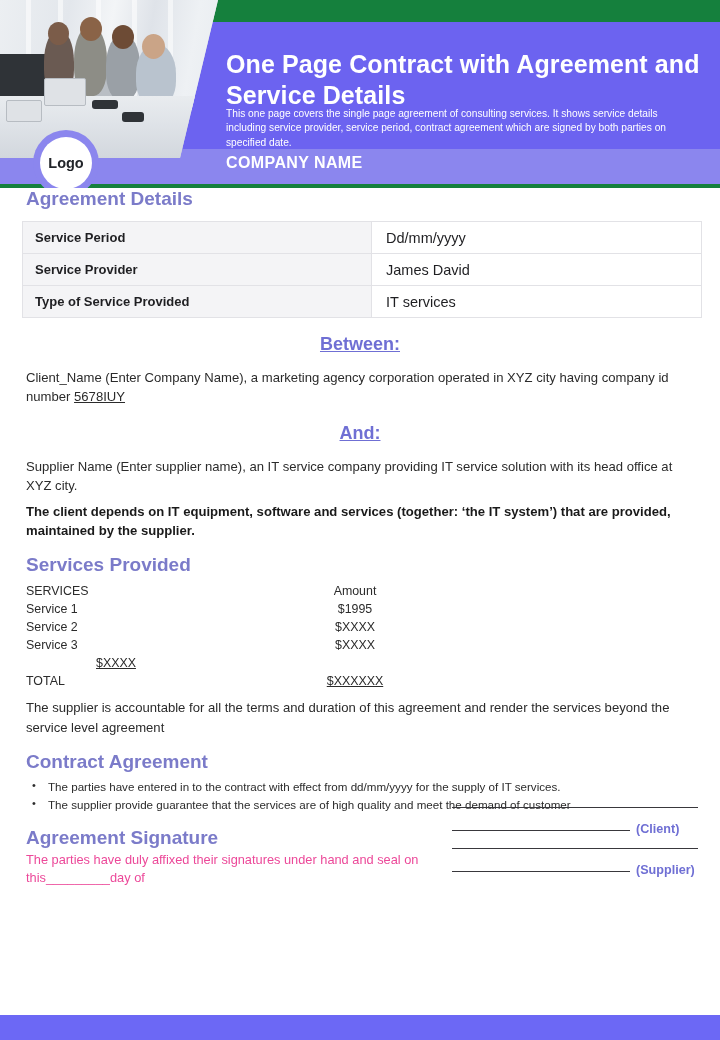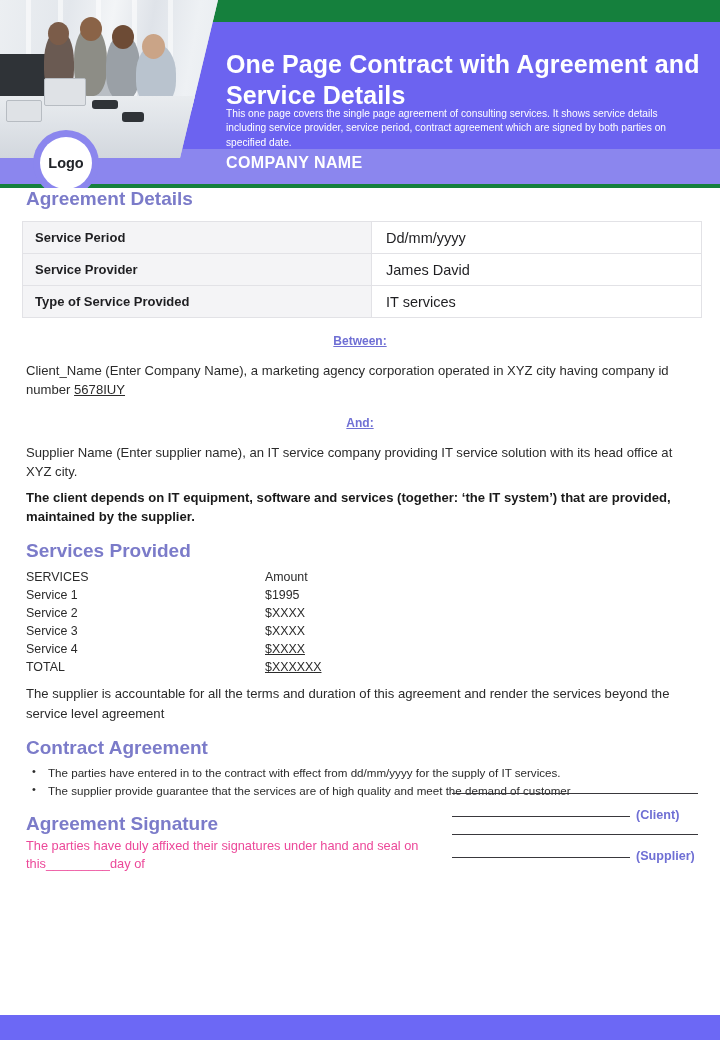--- a/index.html
+++ b/index.html
@@ -184,37 +184,37 @@
     line-height: 1.48;
     color: #2b2b2b;
   }
   .para.bold {
     font-weight: bold;
     color: #1a1a1a;
   }
   .center-head {
     text-align: center;
     color: #6f6fd4;
-    font-size: 12px;
+    font-size: 18px;
     font-weight: bold;
     text-decoration: underline;
     margin: 16px 0 0 0;
   }
   .u { text-decoration: underline; }
 
   
   .services {
     margin: 7px 0 0 26px;
     font-size: 12.4px;
     line-height: 1.44;
     color: #2b2b2b;
   }
   .svc-row { display: flex; }
   .svc-name { width: 239px; }
-  .svc-amt { width: 180px; }
+  .svc-amt { width: 180px; text-align: center; }
 
   
   .bullets {
     margin: 6px 20px 0 30px;
     padding: 0;
     list-style: none;
     font-size: 11.6px;
     line-height: 1.42;
     color: #2b2b2b;
   }
@@ -371,21 +371,20 @@
     </div>
     <div class="svc-row">
       <span class="svc-name">Service 2</span>
       <span class="svc-amt">$XXXX</span>
     </div>
     <div class="svc-row">
       <span class="svc-name">Service 3</span>
       <span class="svc-amt">$XXXX</span>
     </div>
     <div class="svc-row">
-      <span class="svc-name">Service 4</span>
       <span class="svc-amt"><span class="u">$XXXX</span></span>
     </div>
     <div class="svc-row">
       <span class="svc-name">TOTAL</span>
       <span class="svc-amt"><span class="u">$XXXXXX</span></span>
     </div>
   </div>
 
   <p class="para" style="margin-top:8px">The supplier is accountable for  all the terms and duration of this agreement and render the services beyond the service level agreement</p>
 

